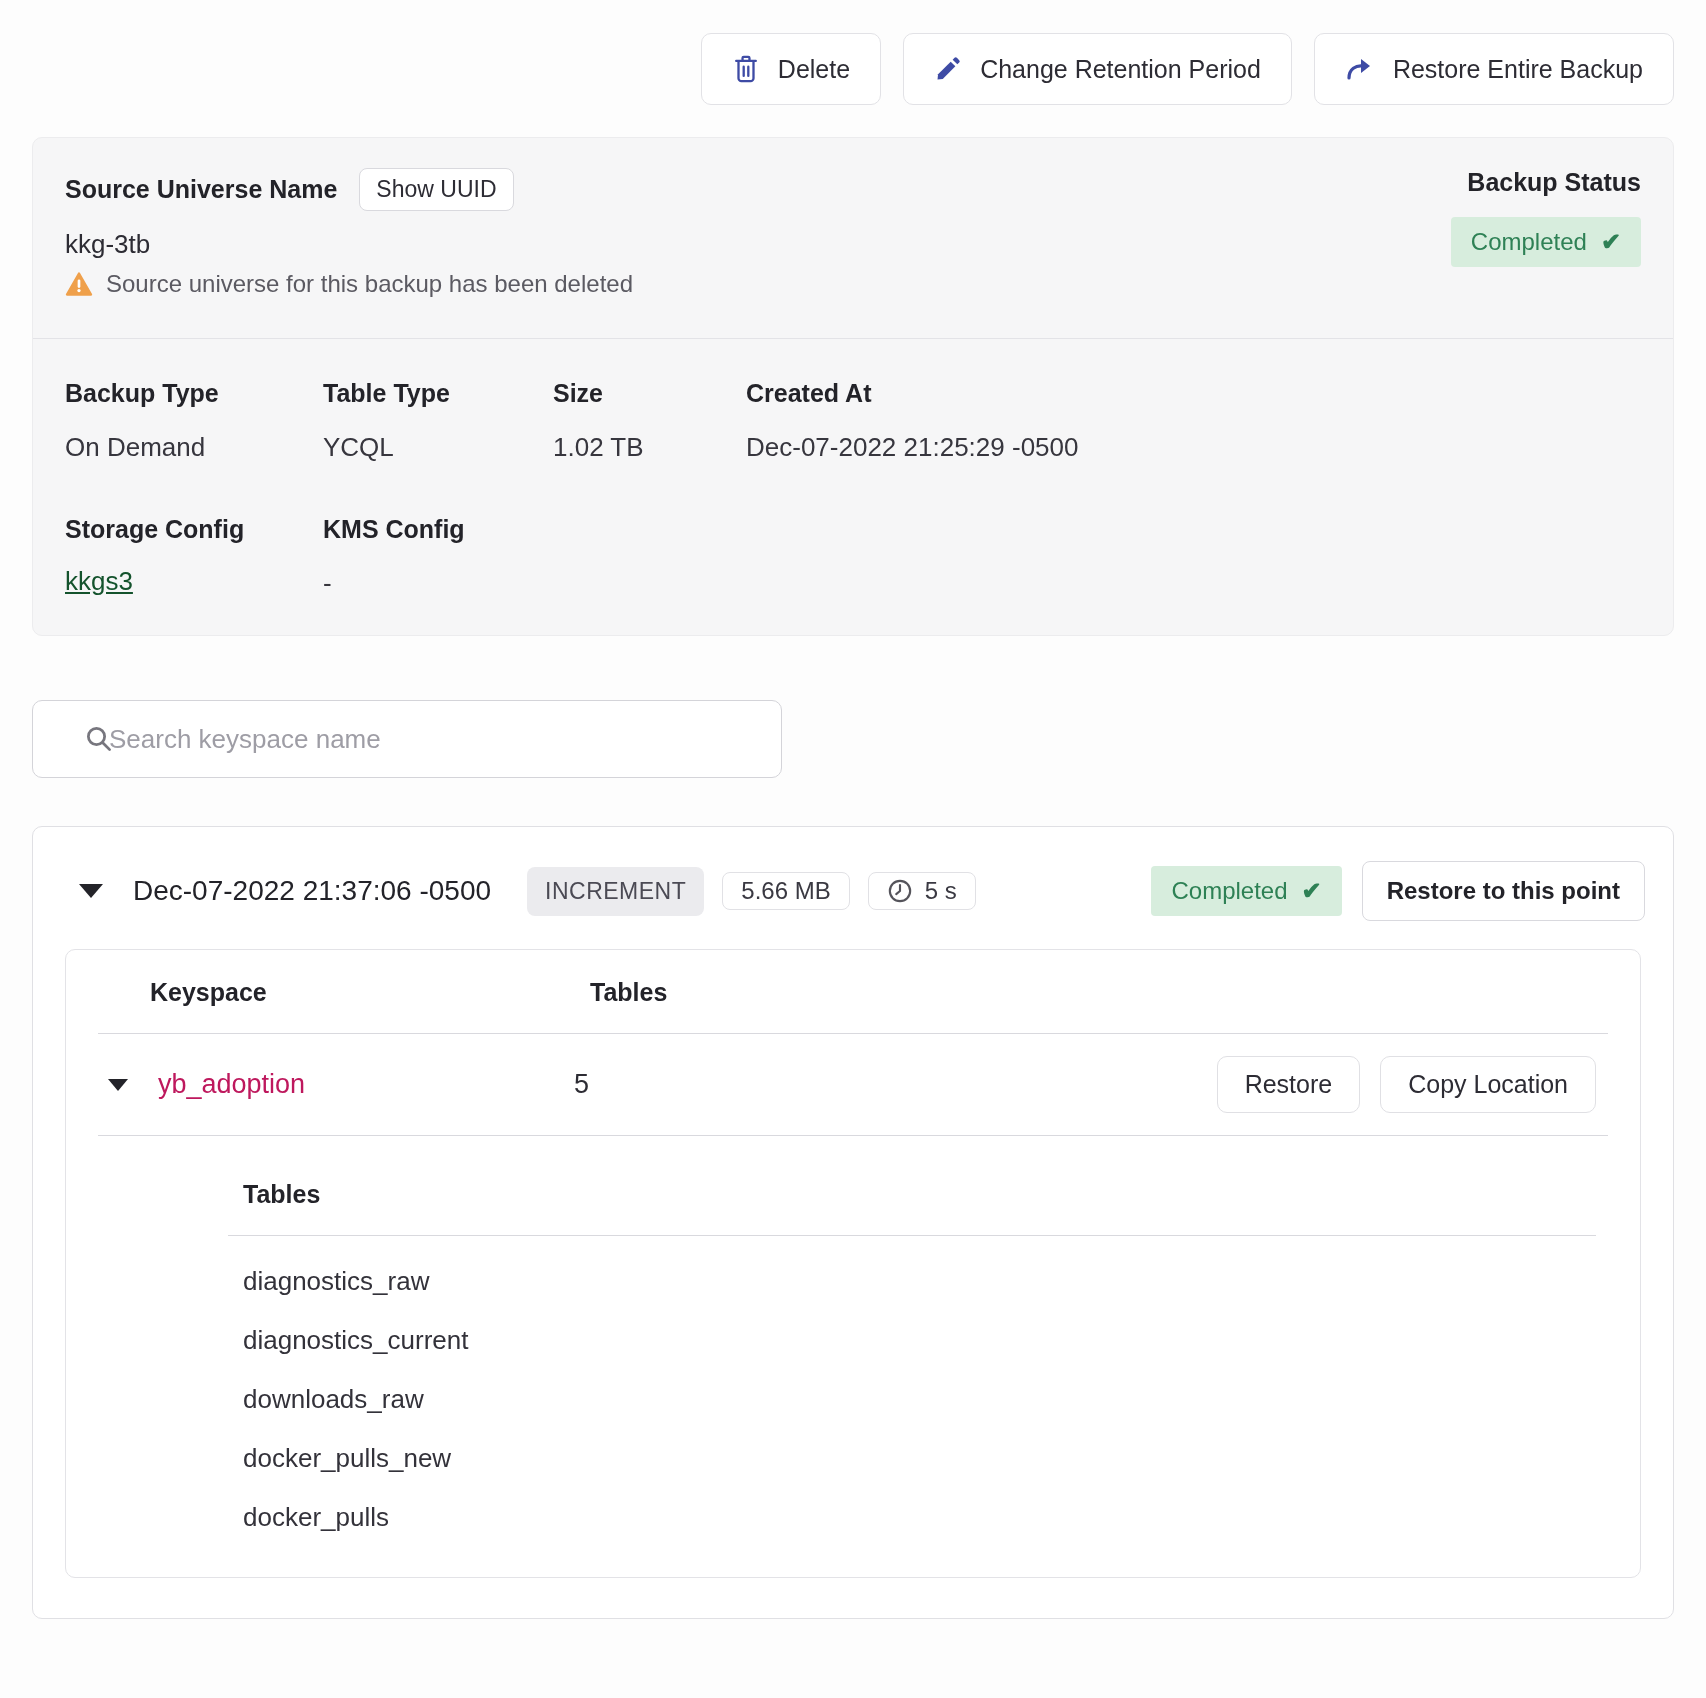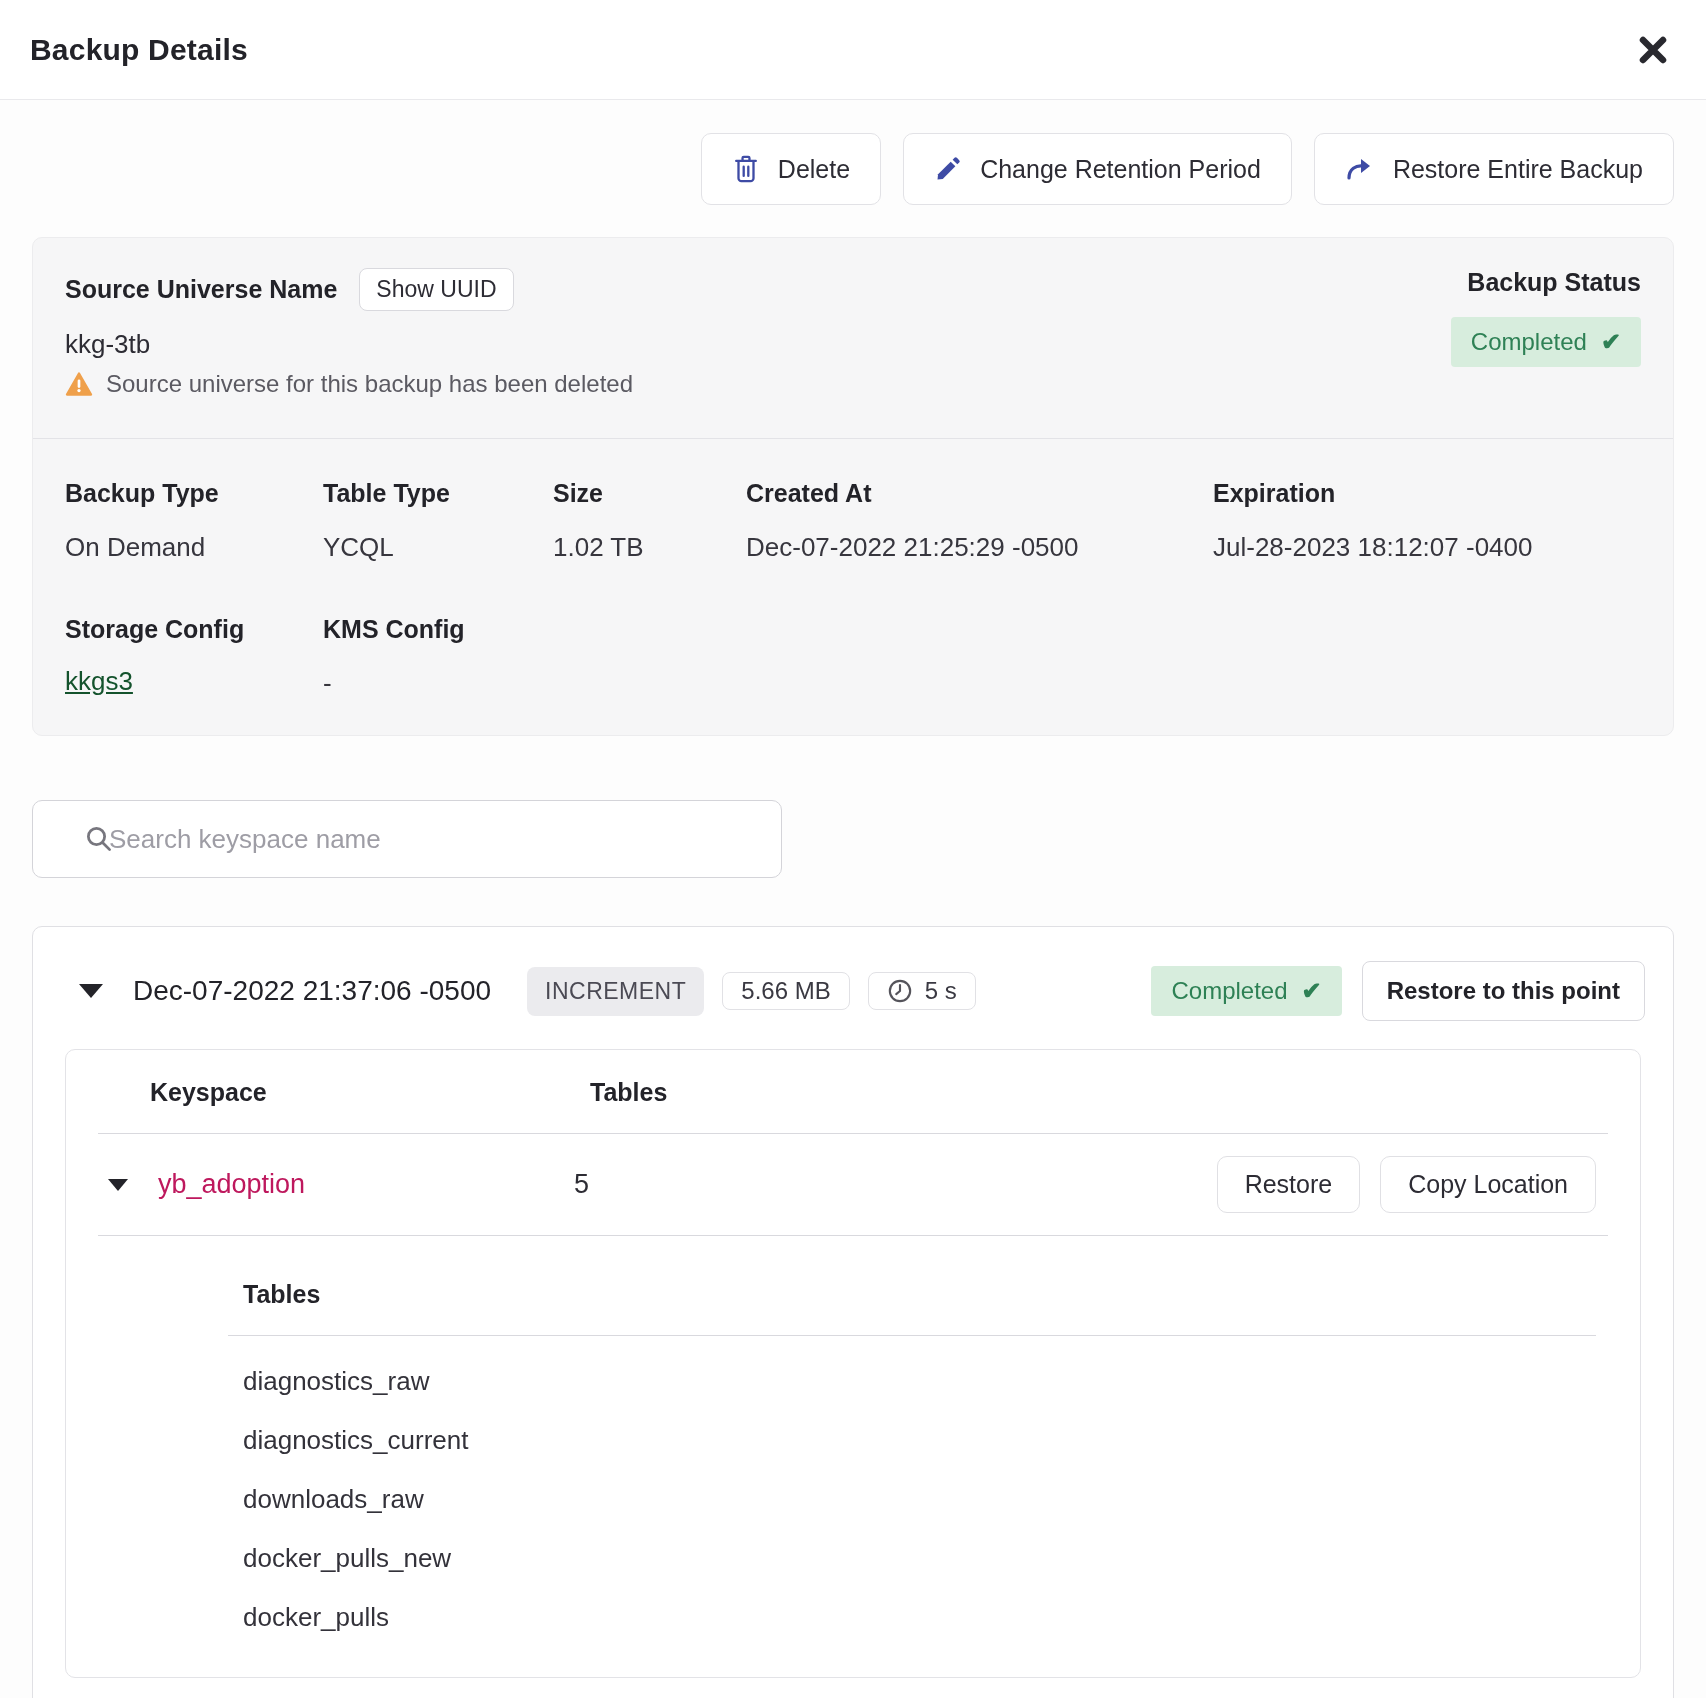--- a/index.html
+++ b/index.html
@@ -124,30 +124,20 @@
   .sub-head { font-size: 25px; font-weight: 700; padding-left: 15px; }
   .sub .hr { margin-top: 26px; background: #d9d9de; }
   .sub-list { list-style: none; padding: 16px 0 30px; }
   .sub-list li { font-size: 26px; color: #33323a; padding: 14px 0 14px 15px; }
 </style>
 </head>
 <body>
 
 <div>
 
-  <header class="hdr">
-    <div class="hdr-title">Backup Details</div>
-    <button class="close-btn">
-      <span style="display:flex;">
-        <svg width="34" height="34" viewBox="0 0 34 34">
-          <path d="M7 7 L27 27 M27 7 L7 27" stroke="#29292f" stroke-width="6.5" stroke-linecap="round"></path>
-        </svg>
-      </span>
-    </button>
-  </header>
 
   <div class="actions-row">
     <button class="btn">
       <span style="display:flex;">
         <svg width="28" height="30" viewBox="0 0 24 26" fill="none">
           <path d="M3.5 6h17M9 6V3.5a1 1 0 0 1 1-1h4a1 1 0 0 1 1 1V6m3.5 0v15a2.5 2.5 0 0 1-2.5 2.5H8A2.5 2.5 0 0 1 5.5 21V6M10 11v8M14 11v8" stroke="#3e4ba5" stroke-width="2" stroke-linecap="round" stroke-linejoin="round"></path>
         </svg>
       </span>
       <span>Delete</span>
     </button>
@@ -209,24 +199,20 @@
           <div class="lbl">Table Type</div>
           <div class="fld-val">YCQL</div>
         </div>
         <div>
           <div class="lbl">Size</div>
           <div class="fld-val">1.02 TB</div>
         </div>
         <div>
           <div class="lbl">Created At</div>
           <div class="fld-val">Dec-07-2022 21:25:29 -0500</div>
-        </div>
-        <div>
-          <div class="lbl">Expiration</div>
-          <div class="fld-val">Jul-28-2023 18:12:07 -0400</div>
         </div>
       </div>
       <div class="grid-row second">
         <div>
           <div class="lbl">Storage Config</div>
           <div class="fld-val link-wrap">
             <a class="link-orange">kkgs3</a>
           </div>
         </div>
         <div>

